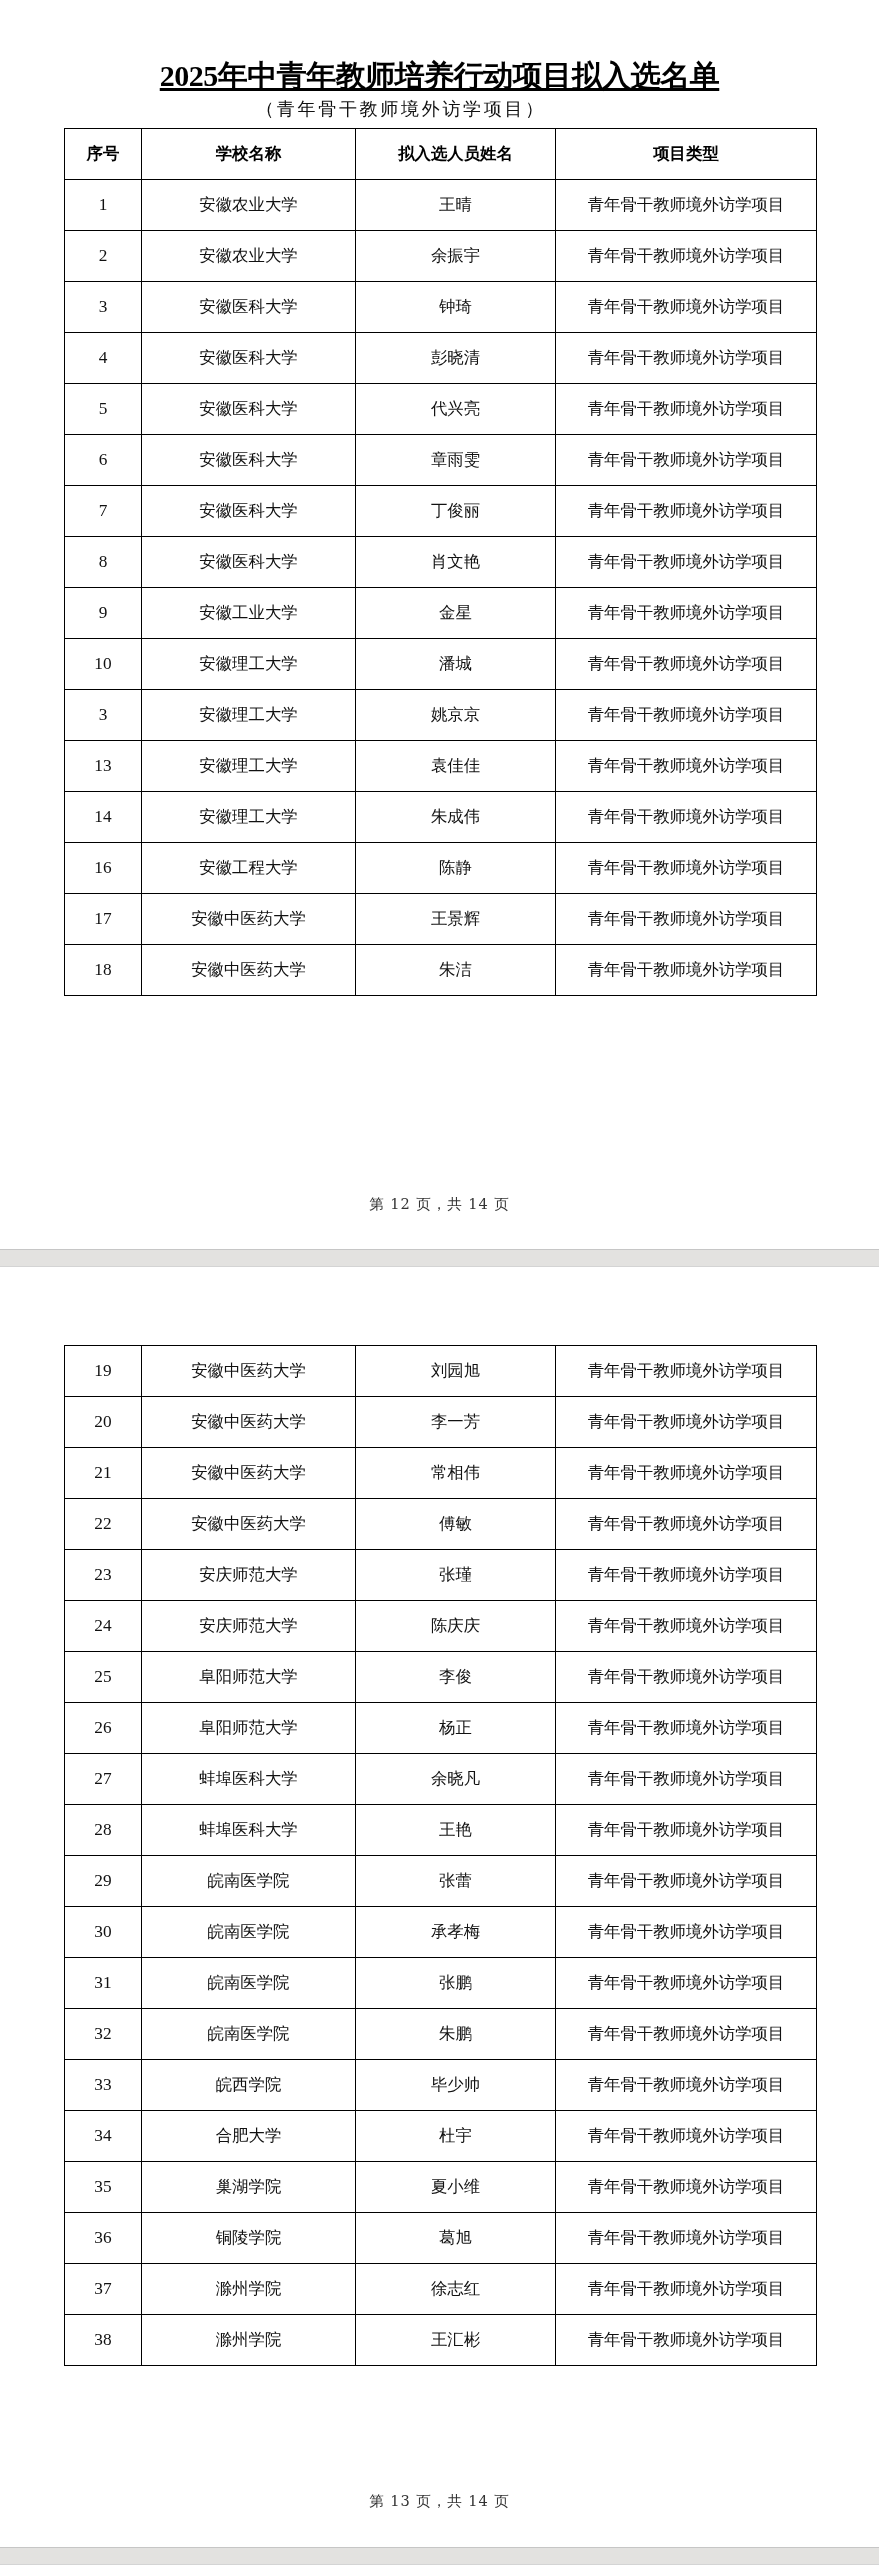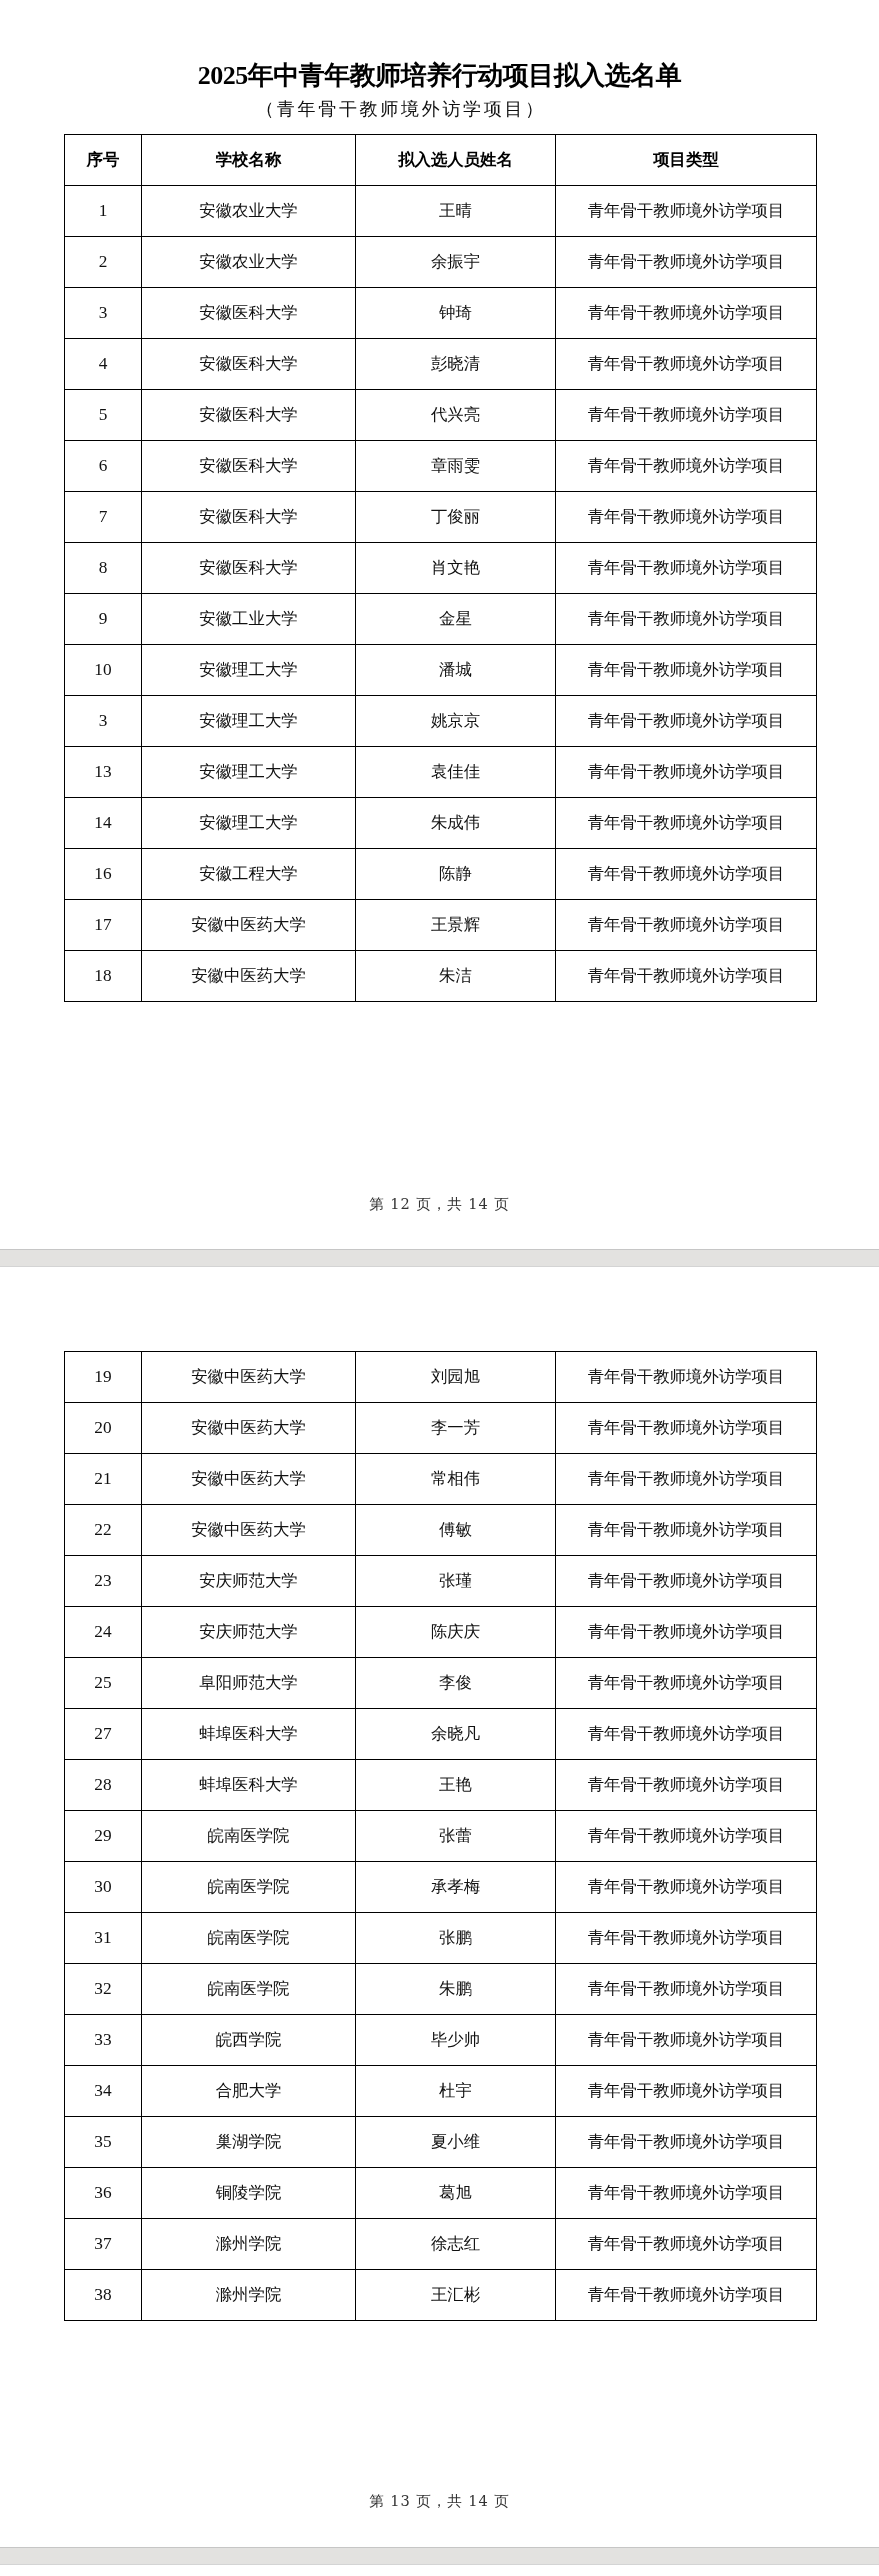--- a/index.html
+++ b/index.html
@@ -5,31 +5,32 @@
   html, body { margin: 0; padding: 0; }
   body {
     width: 879px; height: 2576px; position: relative;
     background: #ffffff; overflow: hidden;
     font-family: "DejaVu Sans", "Liberation Sans", sans-serif;
     color: #111;
   }
   .page-title {
     position: absolute; left: 0; width: 879px; top: 57px;
     text-align: center; font-family: "Liberation Serif", "DejaVu Serif", serif;
-    font-weight: bold; font-size: 26px; line-height: 37px; color: #000;
+    font-weight: bold; font-size: 30px; line-height: 37px; color: #000;
     letter-spacing: -0.5px;
+    text-decoration: underline;
   }
   .page-subtitle {
     position: absolute; left: 0; width: 802px; top: 95px;
     text-align: center; font-family: "DejaVu Serif", "Liberation Serif", serif;
     font-size: 18px; line-height: 27px; color: #111; letter-spacing: 2.7px;
   }
   table.list {
     position: absolute; left: 64px; width: 752px;
-    border-collapse: collapse; table-layout: fixed; margin-top: 6px;
+    border-collapse: collapse; table-layout: fixed;
   }
   table.list td, table.list th {
     border: 1.8px solid #000; text-align: center; vertical-align: middle;
     padding: 0; height: 50px; font-size: 16.4px; color: #111;
   }
   table.list th { font-weight: bold; font-size: 16.4px; height: 50px; color: #000; }
   table.list td.num { font-family: "Liberation Serif", "DejaVu Serif", serif; font-size: 17.3px; }
   col.c1 { width: 77px; } col.c2 { width: 214px; } col.c3 { width: 200px; } col.c4 { width: 261px; }
   .footer {
     position: absolute; left: 0; width: 879px; text-align: center;
@@ -210,20 +211,26 @@
         <td>陈庆庆</td>
         <td>青年骨干教师境外访学项目</td>
       </tr>
       <tr>
         <td class="num">25</td>
         <td>阜阳师范大学</td>
         <td>李俊</td>
         <td>青年骨干教师境外访学项目</td>
       </tr>
       <tr>
+        <td class="num">26</td>
+        <td>阜阳师范大学</td>
+        <td>杨正</td>
+        <td>青年骨干教师境外访学项目</td>
+      </tr>
+      <tr>
         <td class="num">27</td>
         <td>蚌埠医科大学</td>
         <td>余晓凡</td>
         <td>青年骨干教师境外访学项目</td>
       </tr>
       <tr>
         <td class="num">28</td>
         <td>蚌埠医科大学</td>
         <td>王艳</td>
         <td>青年骨干教师境外访学项目</td>

